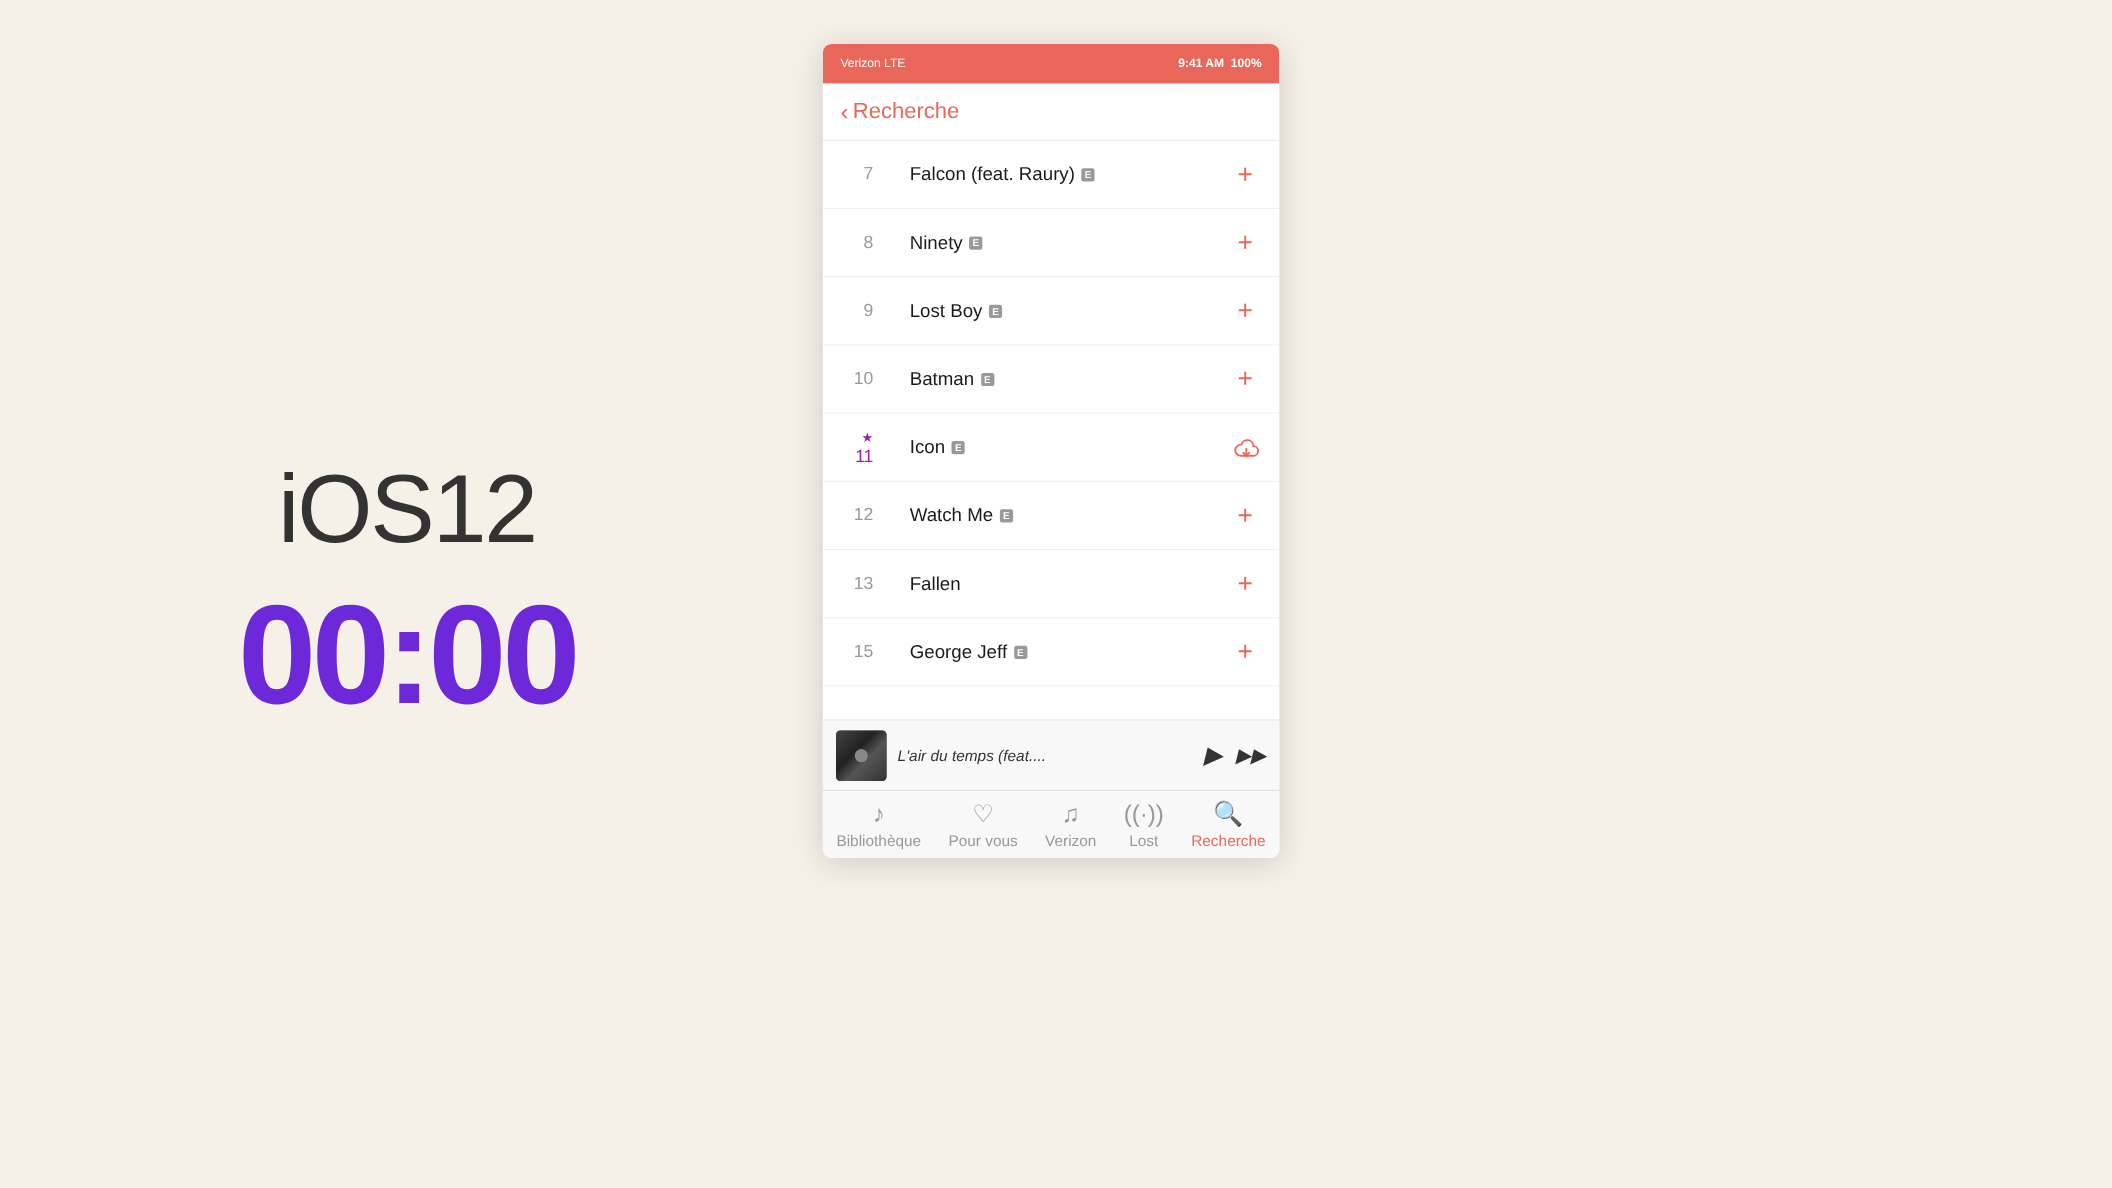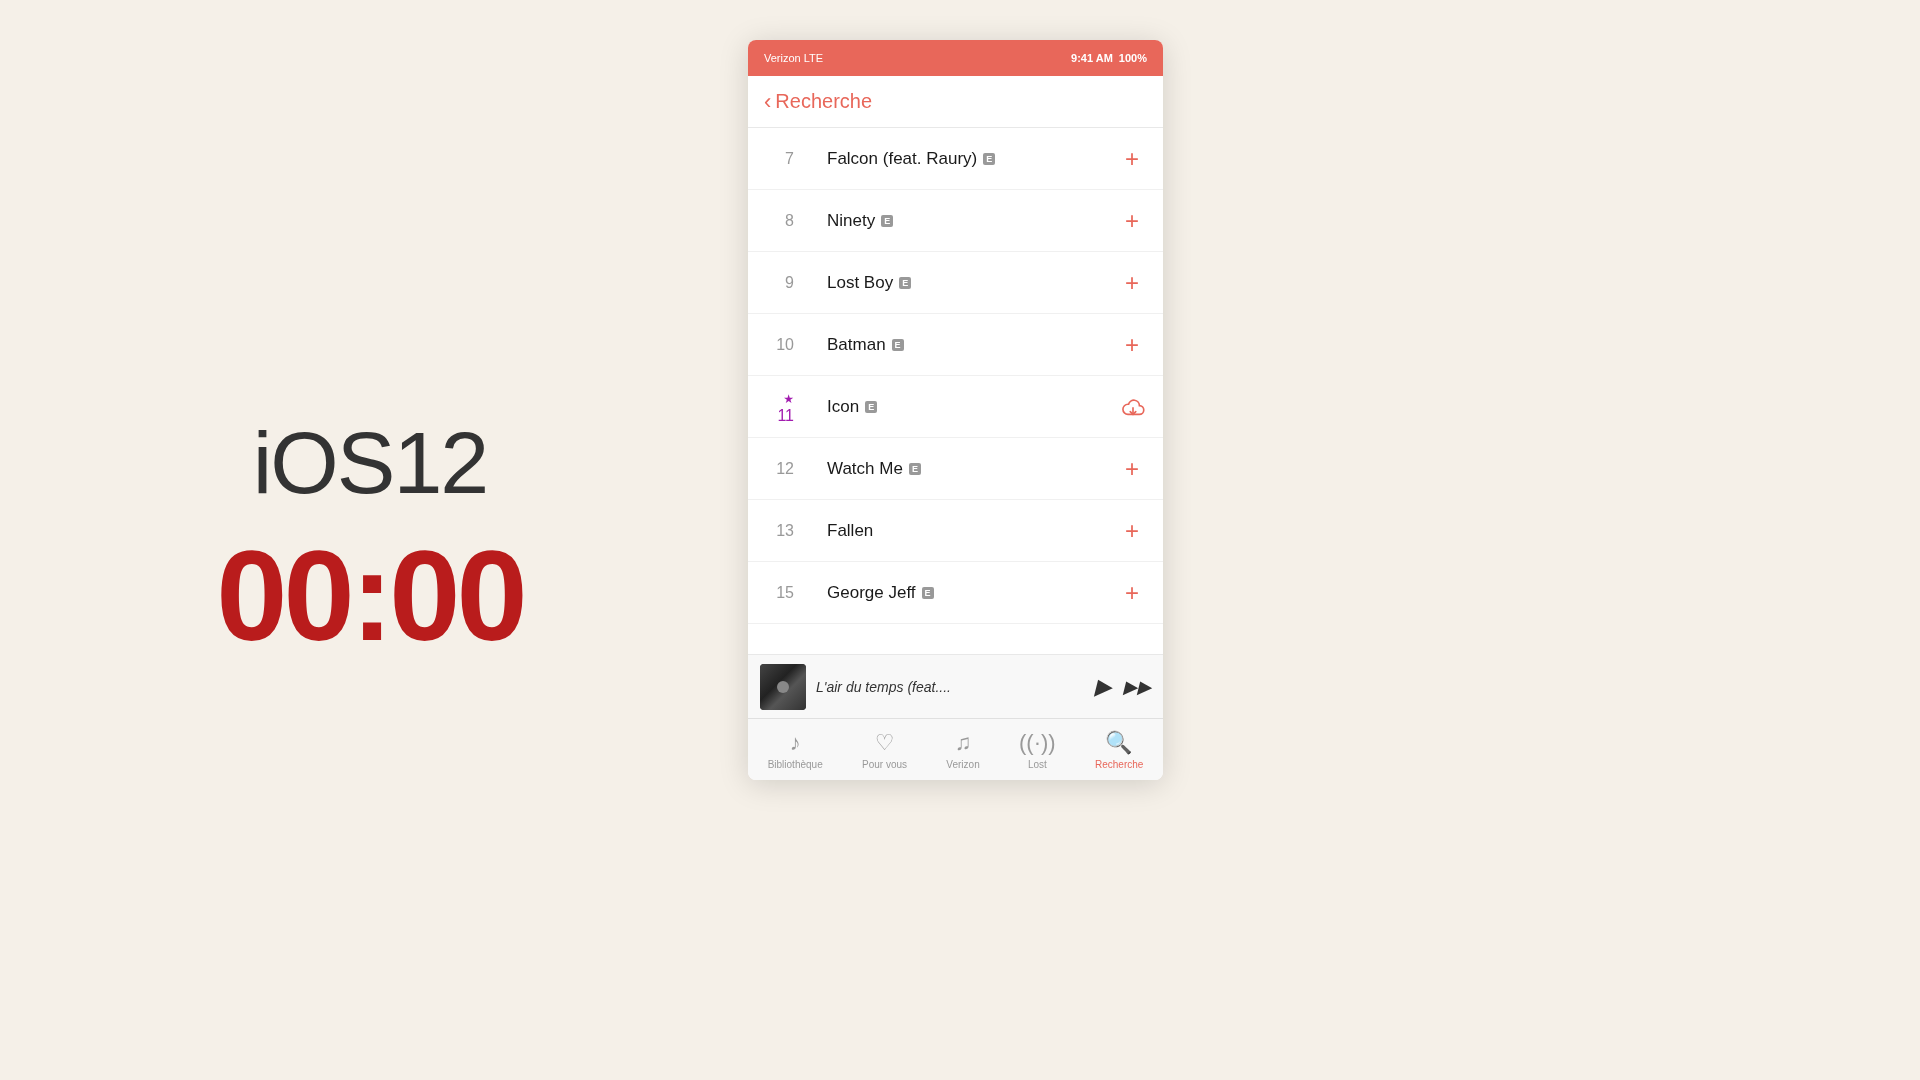--- a/index.html
+++ b/index.html
@@ -30,21 +30,21 @@
     .ios-label {
       font-size: 88px;
       font-weight: 300;
       color: #333;
       letter-spacing: -2px;
     }
 
     .timer-label {
       font-size: 128px;
       font-weight: 800;
-      color: #b91c1c;
+      color: #6d28d9;
       letter-spacing: -4px;
     }
 
     
     .phone-container {
       position: absolute;
       left: 748px;
       top: 40px;
       width: 415px;
       height: 740px;
@@ -282,21 +282,21 @@
     .tab-icon {
       font-size: 22px;
       color: #999;
     }
 
     .tab-icon.active {
       color: #e8675a;
     }
 
     .tab-label {
-      font-size: 10px;
+      font-size: 14px;
       color: #999;
     }
 
     .tab-label.active {
       color: #e8675a;
     }
   </style>
 </head>
 <body>
 

